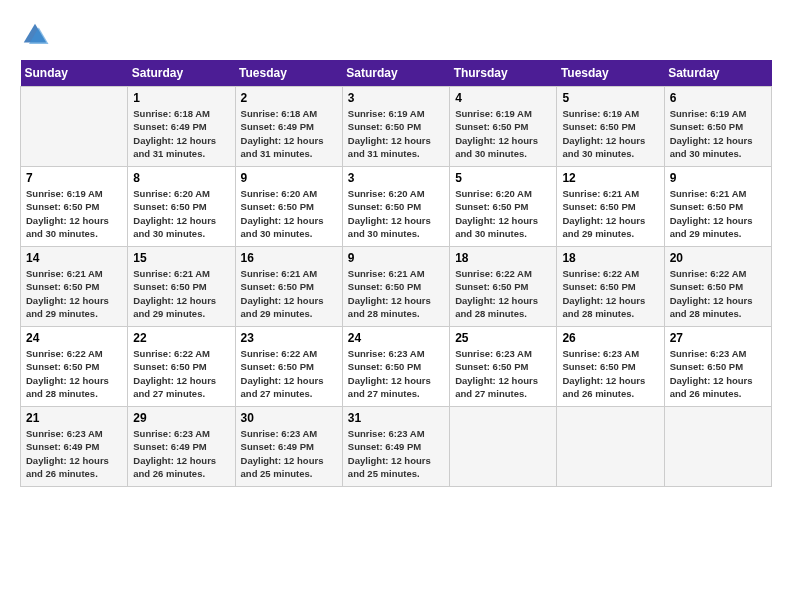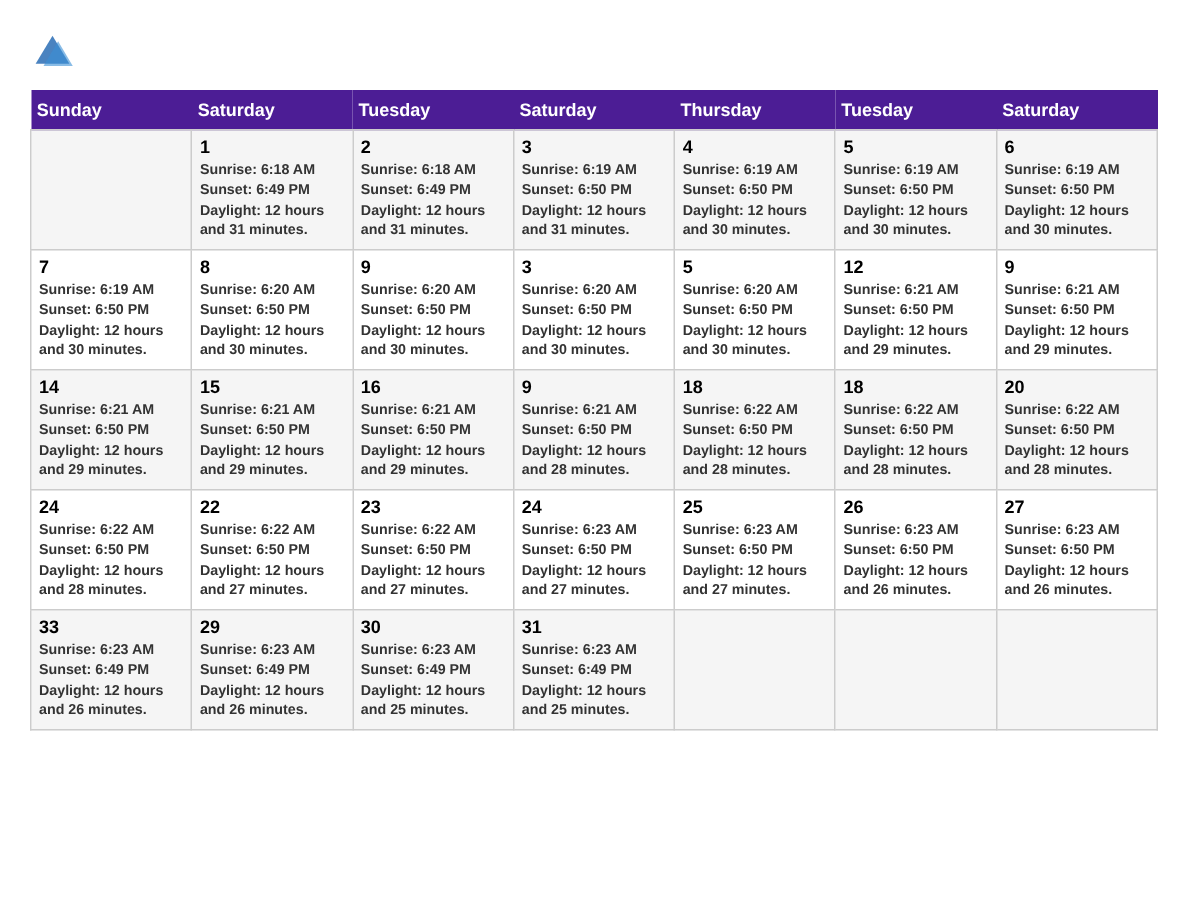--- a/index.html
+++ b/index.html
@@ -310,21 +310,21 @@
         <td>
           <div class="day-number">27</div>
           <div class="day-info" style="white-space: pre-line;">Sunrise: 6:23 AM
 Sunset: 6:50 PM
 Daylight: 12 hours
 and 26 minutes.</div>
         </td>
       </tr>
       <tr>
         <td>
-          <div class="day-number">33</div>
+          <div class="day-number">21</div>
           <div class="day-info" style="white-space: pre-line;">Sunrise: 6:23 AM
 Sunset: 6:49 PM
 Daylight: 12 hours
 and 26 minutes.</div>
         </td>
         <td>
           <div class="day-number">29</div>
           <div class="day-info" style="white-space: pre-line;">Sunrise: 6:23 AM
 Sunset: 6:49 PM
 Daylight: 12 hours

